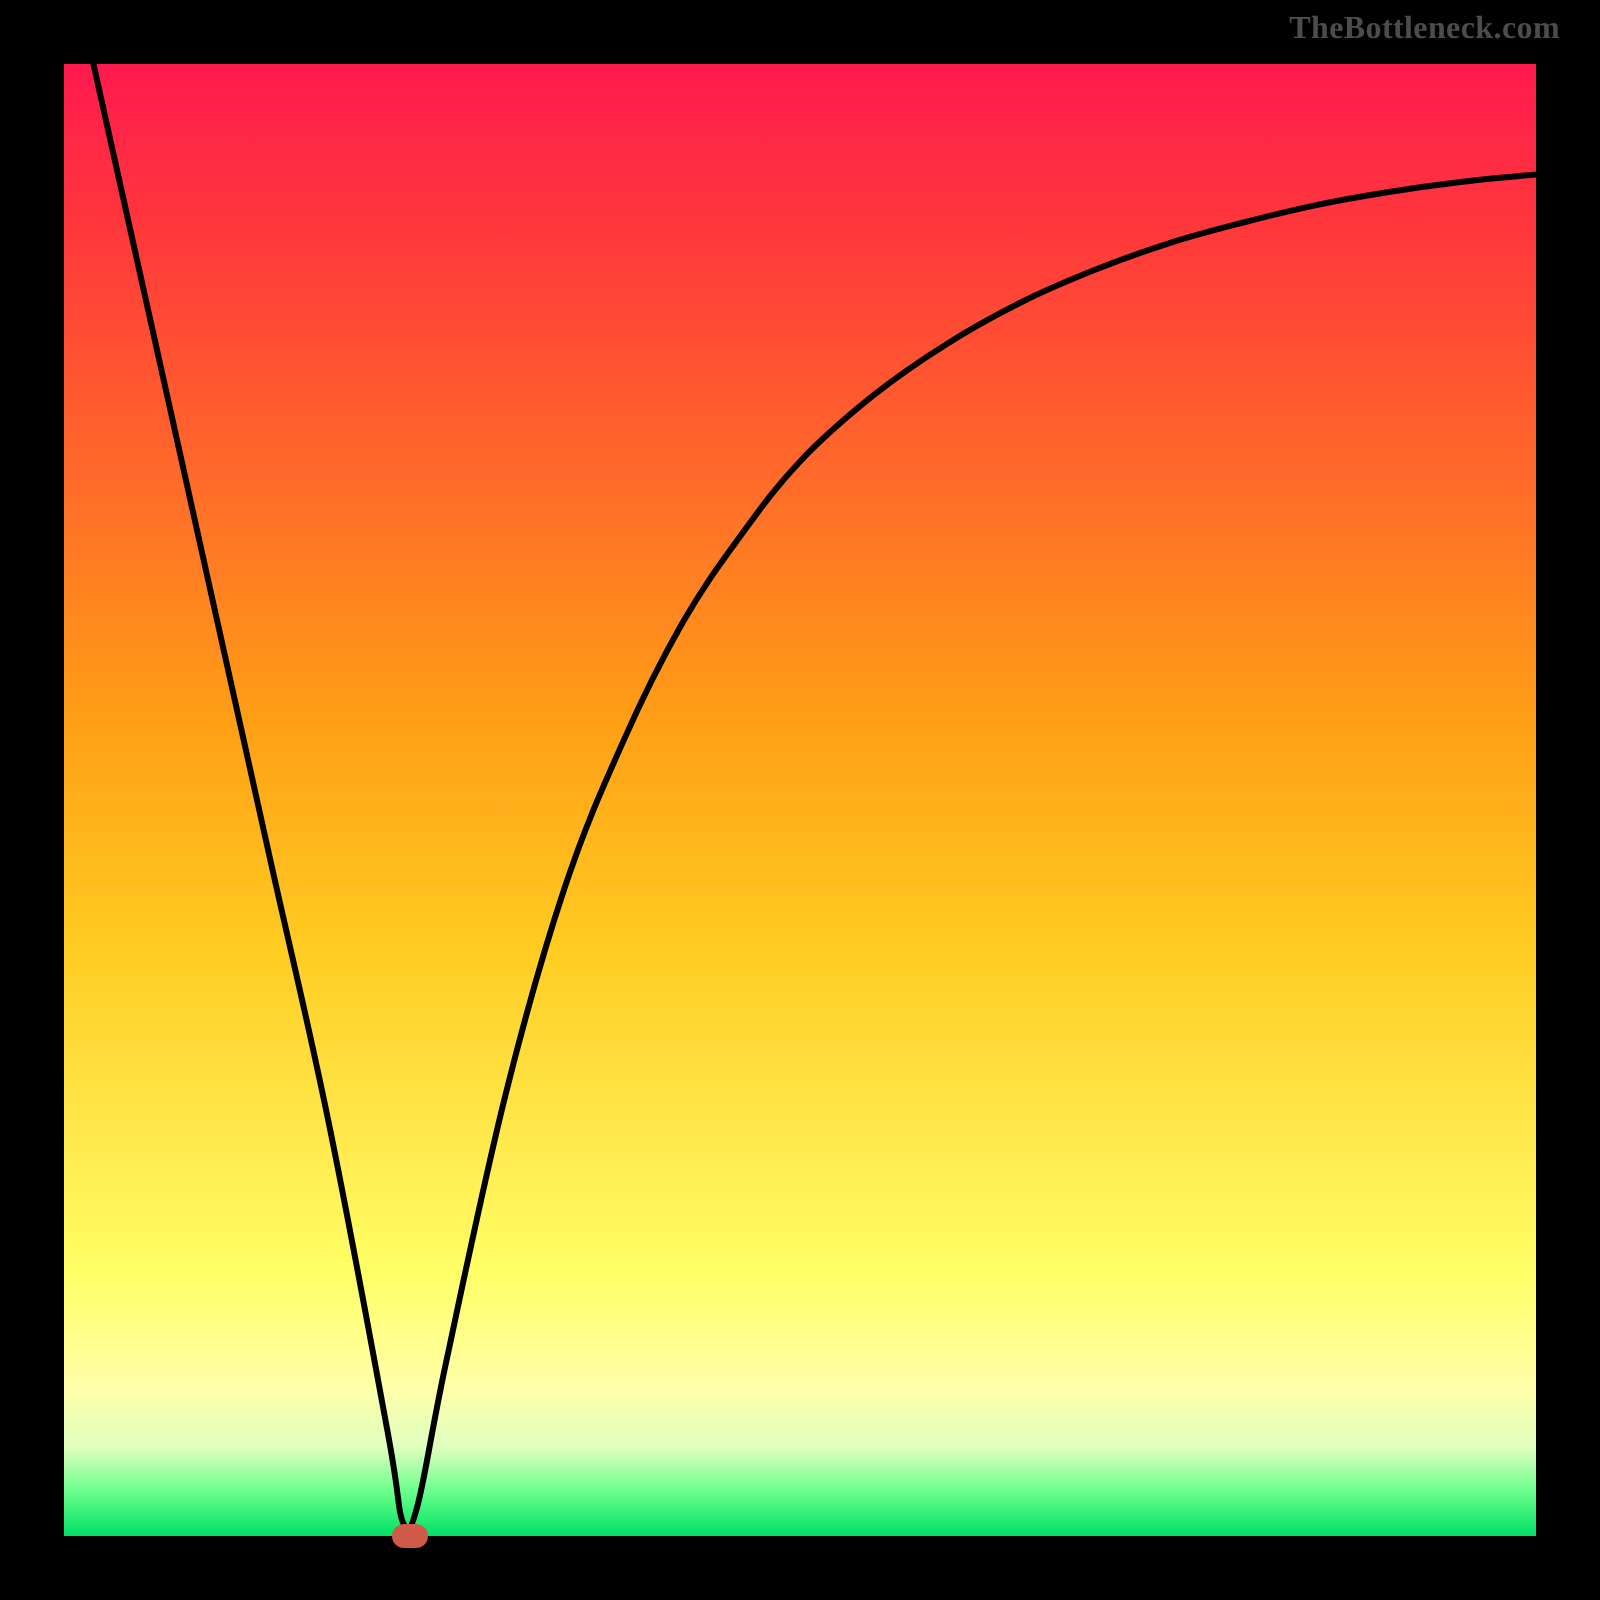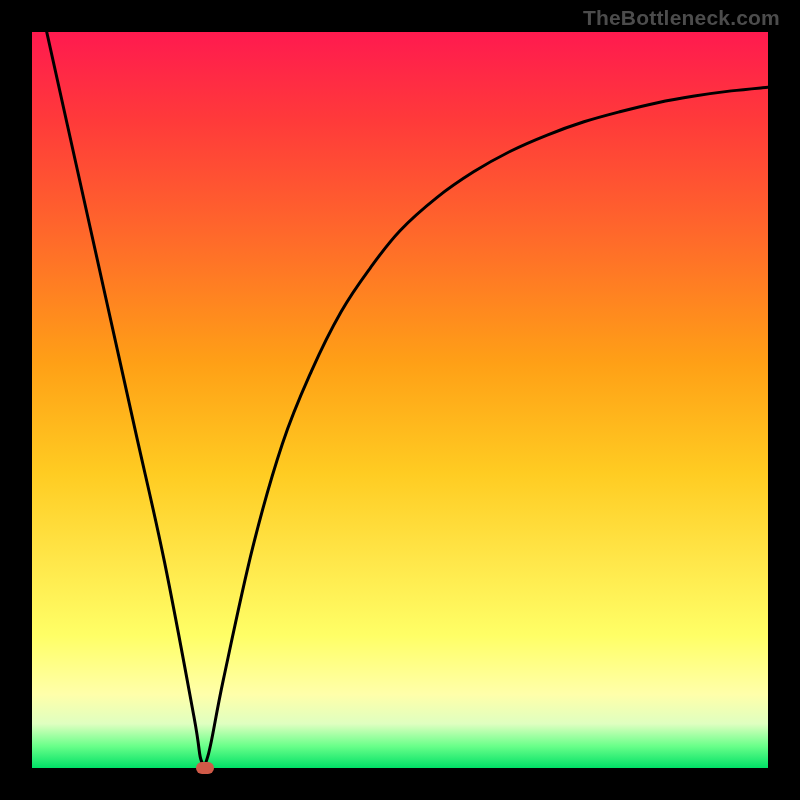--- a/index.html
+++ b/index.html
@@ -32,22 +32,22 @@
       #ffff66 82%,
       #ffffaa 90%,
       #dfffc0 94%,
       #6aff8a 97%,
       #00e066 100%);
   }
   .attribution {
     position: absolute;
     top: 6px;
     right: 20px;
-    font-family: Liberation Sans, sans-serif;
-    font-size: 21px;
+    font-family: Liberation Serif, serif;
+    font-size: 16px;
     font-weight: 600;
     color: #4c4c4c;
     letter-spacing: 0.2px;
   }
   svg.curve {
     position: absolute;
     left: 0;
     top: 0;
     width: 736px;
     height: 736px;

